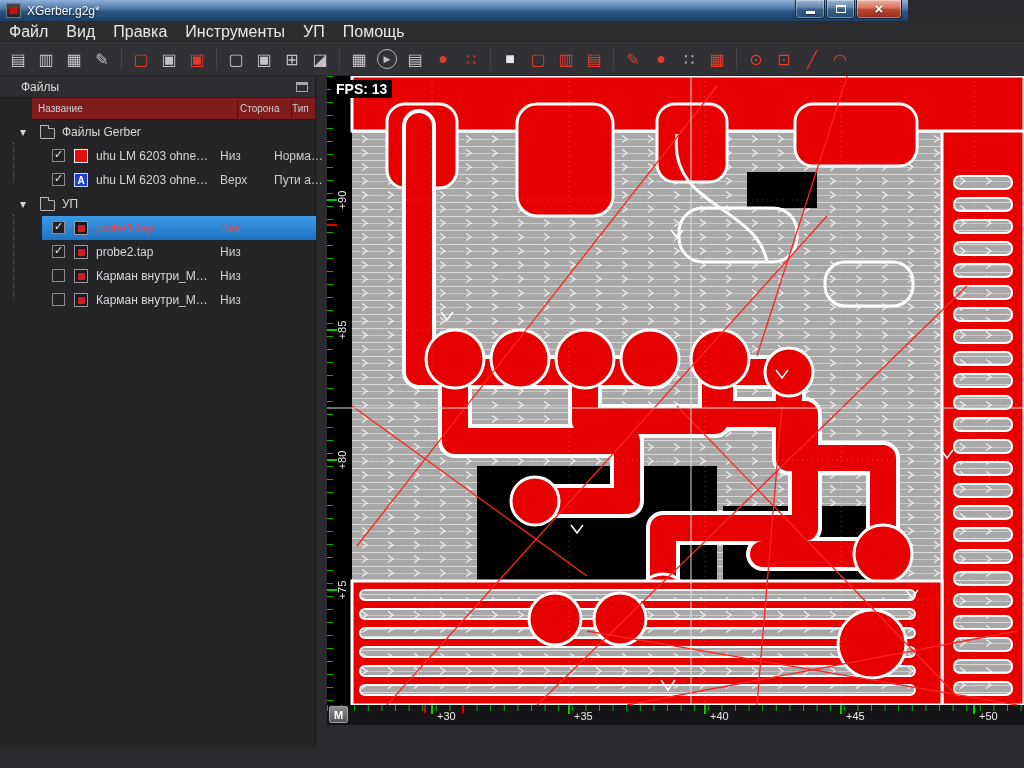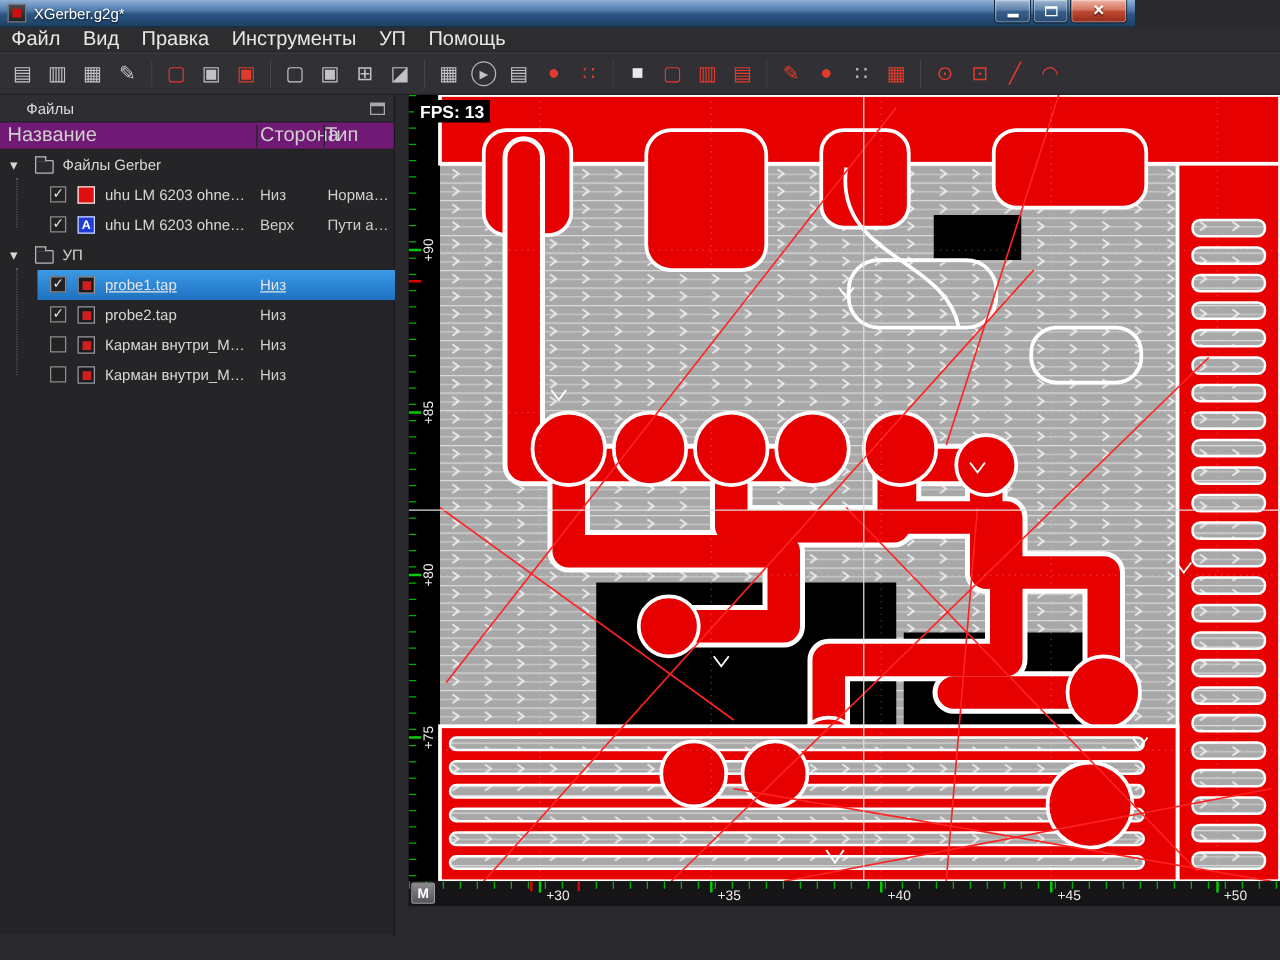--- a/index.html
+++ b/index.html
@@ -47,34 +47,34 @@
     border-right:1px solid #46464a; }
 
   
   .files-panel { position:absolute; left:0; top:76px; width:316px; height:672px;
     background:#252528; border-right:1px solid #1a1a1c; }
   .panel-title { position:relative; height:22px; background:#2e2e32;
     border-bottom:1px solid #1f1f22; font-size:12px; color:#ddd;
     line-height:22px; padding-left:21px; }
   .float-icon { position:absolute; right:7px; top:6px; width:12px; height:10px;
     border:1px solid #a8a8a8; border-top-width:3px; }
-  .cols-header { position:relative; height:22px; background:#701a75;
-    border-bottom:1px solid #1f1f22; font-size:16px; color:#cfcfcf; }
+  .cols-header { position:relative; height:22px; background:#7f1d1d;
+    border-bottom:1px solid #1f1f22; font-size:10px; color:#cfcfcf;margin-left:32px; }
   .cols-header .col { position:absolute; top:0; line-height:22px; }
   .col-name { left:6px; } .col-side { left:208px; } .col-type { left:260px; }
   .col-sep { position:absolute; top:2px; width:1px; height:18px; background:#222226; }
   .sep1 { left:205px; } .sep2 { left:259px; }
 
-  .tree { position:absolute; left:0; top:44px; width:316px; }
+  .tree { position:absolute; left:0; top:44px; width:316px;padding-left:12px; }
   .guide { position:absolute; left:13px; border-left:1px dotted #58585e; width:0; }
   .trow { position:relative; height:24px; font-size:12px; color:#d8d8d8; }
   .trow > * { z-index:1; }
   .selbg { position:absolute; left:30px; right:0; top:0; bottom:0; z-index:0;
     background:linear-gradient(180deg,#3b9ae6,#1f72c2); }
-  .trow.selected .flabel, .trow.selected .side { color:#e5e5e5;text-decoration:underline; }
+  .trow.selected .flabel, .trow.selected .side { color:#ef4444; }
   .expander { position:absolute; left:8px; top:0; }
   .expander::before { content:"▾"; color:#d8d8d8; font-size:12px; line-height:24px; }
   .ic-folder { position:absolute; left:28px; top:8px; width:15px; height:11px;
     border:1px solid #b8b8b8; border-radius:1px; background:#2a2a2e; }
   .ic-folder::before { content:""; position:absolute; top:-4px; left:-1px; width:7px;
     height:3px; border:1px solid #b8b8b8; border-bottom:none; background:#2a2a2e; }
   .glabel { position:absolute; left:50px; line-height:24px; }
   .cb { position:absolute; left:40px; top:5px; width:13px; height:13px;
     border:1px solid #8d8d8d; background:#232326; }
   .cb.checked::before { content:"✓"; position:absolute; left:1px; top:-2px;

